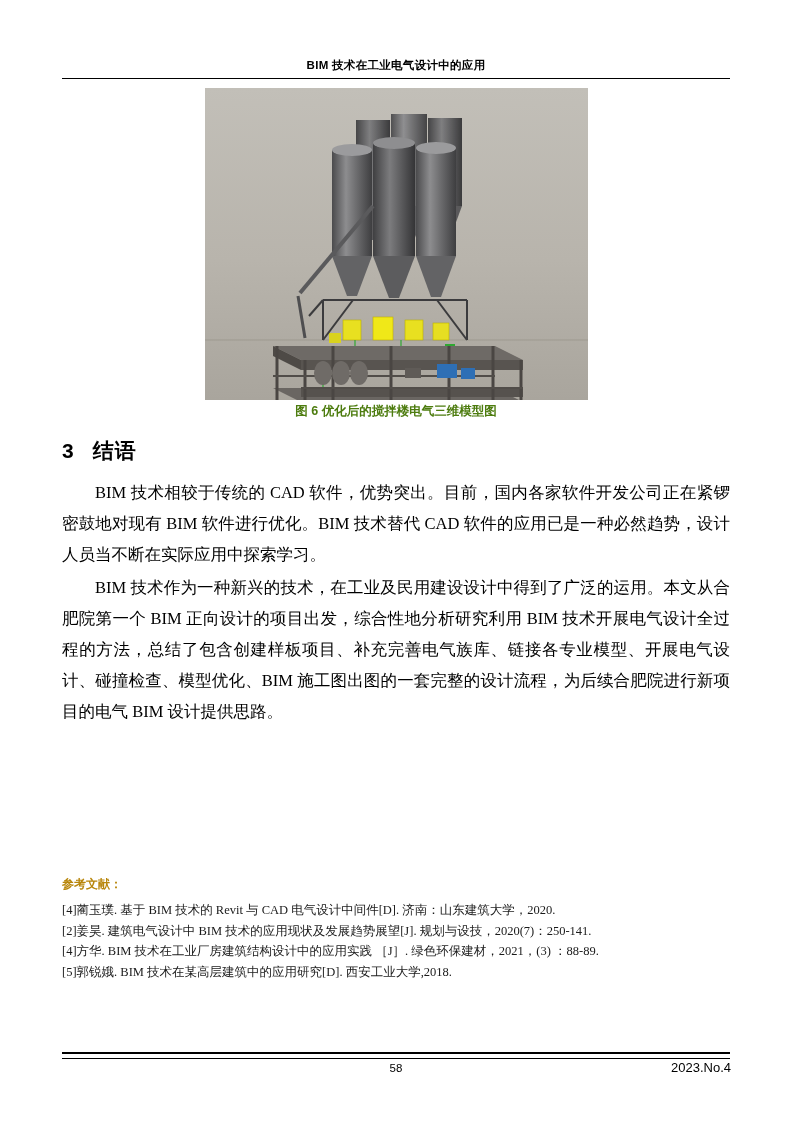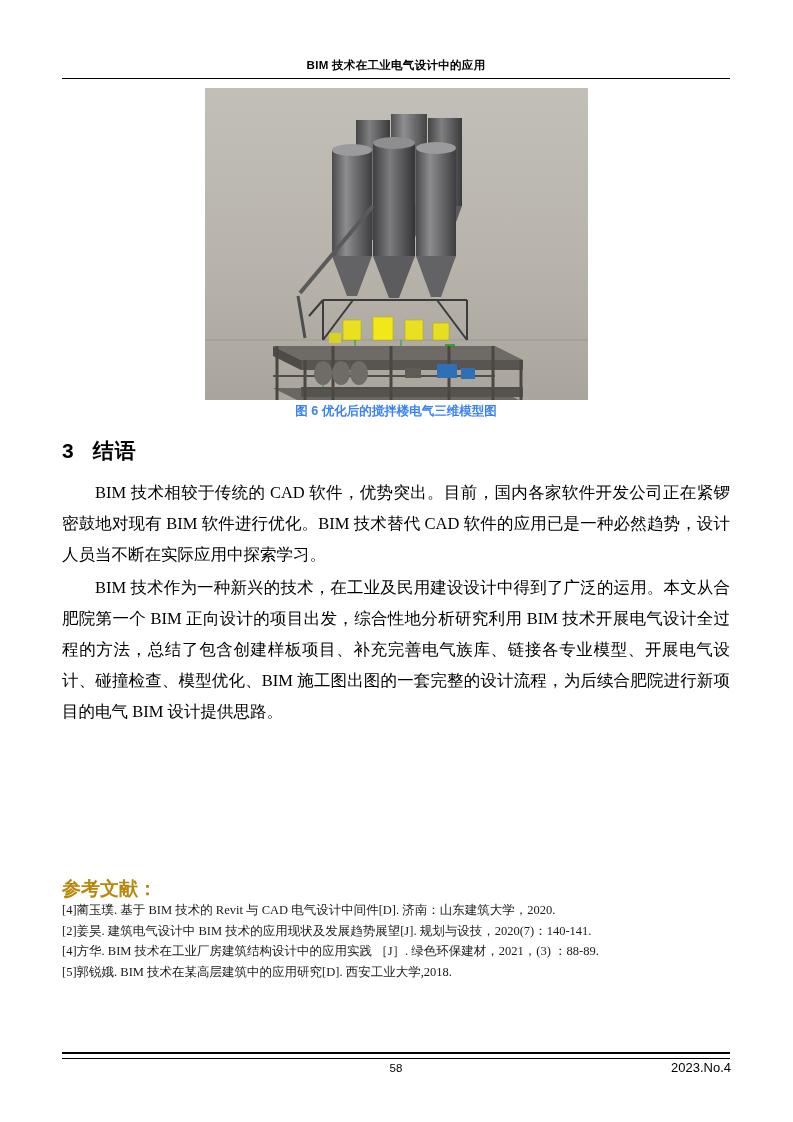--- a/index.html
+++ b/index.html
@@ -51,21 +51,21 @@
   .fig-svg { display:block; width:100%; height:100%; }
   .figure-caption {
     position: absolute;
     left: 62px;
     top: 403px;
     width: 668px;
     text-align: center;
     font-family: "Liberation Sans", sans-serif;
     font-size: 12.5px;
     font-weight: bold;
-    color: #3b82f6;
+    color: #4d7c0f;
   }
   
   .section-heading {
     position: absolute;
     left: 62px;
     top: 437px;
     font-family: "Liberation Sans", sans-serif;
     font-size: 21px;
     font-weight: bold;
     letter-spacing: 1px;
@@ -86,21 +86,21 @@
     margin: 0 0 0 0;
     text-indent: 2em;
   }
   .body p + p { margin-top: 2px; }
   
   .ref-title {
     position: absolute;
     left: 62px;
     top: 876px;
     font-family: "Liberation Sans", sans-serif;
-    font-size: 19px;
+    font-size: 12px;
     font-weight: bold;
     color: #b8860b;
   }
   .ref-list {
     position: absolute;
     left: 62px;
     top: 900px;
     width: 680px;
     font-size: 12.5px;
     line-height: 20.5px;
@@ -285,21 +285,21 @@
   </div>
 
   <div class="body">
     <p>BIM 技术相较于传统的 CAD 软件，优势突出。目前，国内各家软件开发公司正在紧锣密鼓地对现有 BIM 软件进行优化。BIM 技术替代 CAD 软件的应用已是一种必然趋势，设计人员当不断在实际应用中探索学习。</p>
     <p>BIM 技术作为一种新兴的技术，在工业及民用建设设计中得到了广泛的运用。本文从合肥院第一个 BIM 正向设计的项目出发，综合性地分析研究利用 BIM 技术开展电气设计全过程的方法，总结了包含创建样板项目、补充完善电气族库、链接各专业模型、开展电气设计、碰撞检查、模型优化、BIM 施工图出图的一套完整的设计流程，为后续合肥院进行新项目的电气 BIM 设计提供思路。</p>
   </div>
 
   <div class="ref-title">参考文献：</div>
   <div class="ref-list">
     <div>[4]蔺玉璞. 基于 BIM 技术的 Revit 与 CAD 电气设计中间件[D]. 济南：山东建筑大学，2020.</div>
-    <div>[2]姜昊. 建筑电气设计中 BIM 技术的应用现状及发展趋势展望[J]. 规划与设技，2020(7)：140-141.</div>
+    <div>[2]姜昊. 建筑电气设计中 BIM 技术的应用现状及发展趋势展望[J]. 规划与设技，2020(7)：250-141.</div>
     <div>[4]方华.  BIM 技术在工业厂房建筑结构设计中的应用实践 ［J］. 绿色环保建材，2021，(3) ：88-89.</div>
     <div>[5]郭锐娥. BIM 技术在某高层建筑中的应用研究[D]. 西安工业大学,2018.</div>
   </div>
 
   <div class="footer-rule-thick"></div>
   <div class="footer-rule-thin"></div>
   <div class="footer-page">58</div>
   <div class="footer-issue">2023.No.4</div>
 
 </div>

